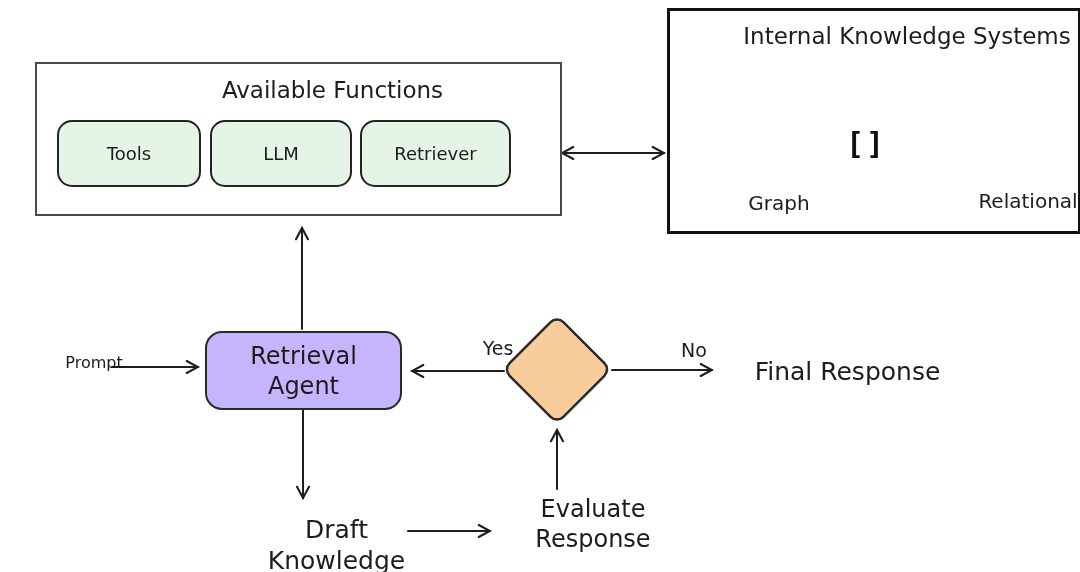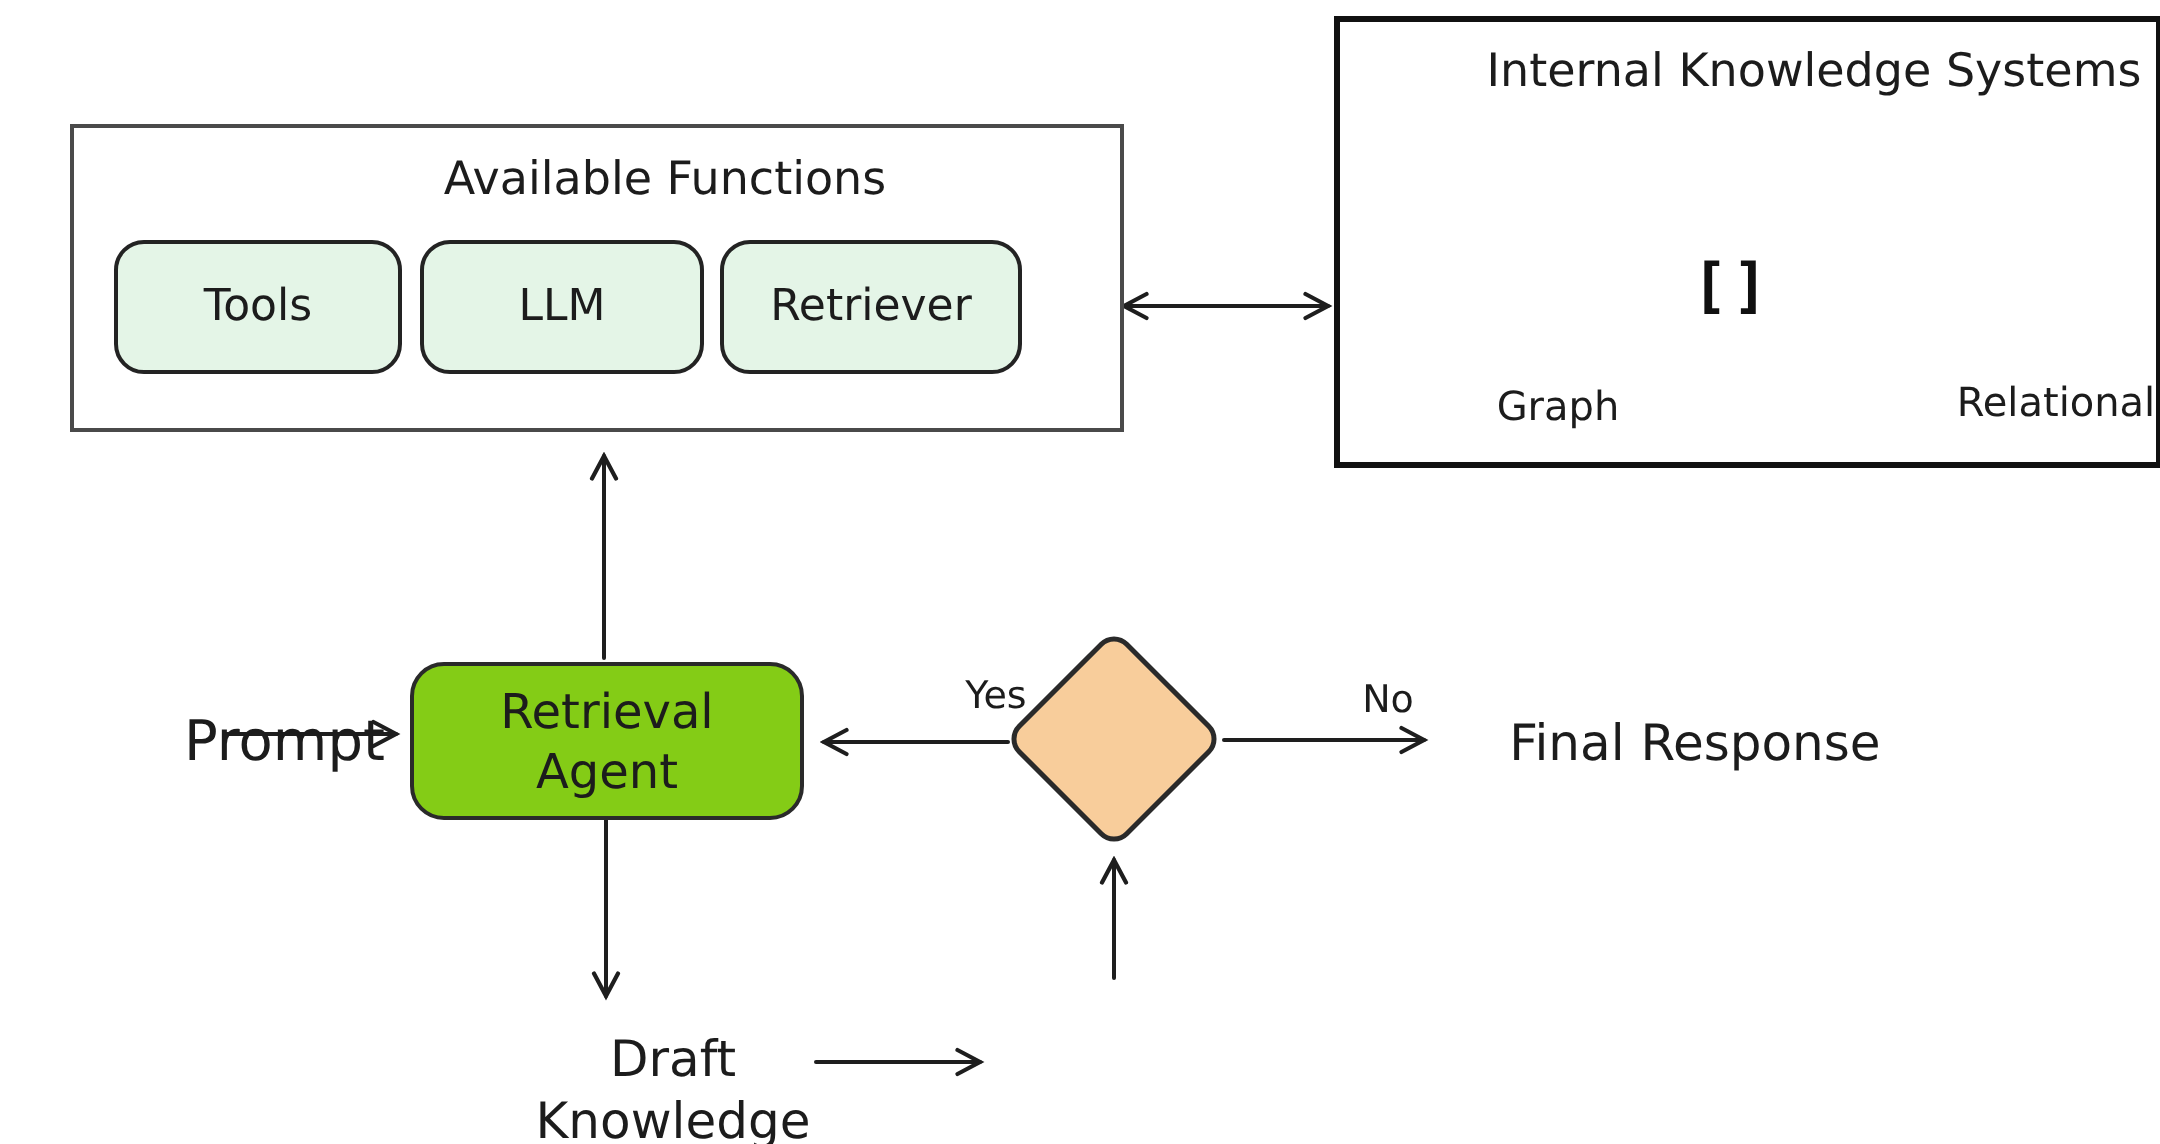--- a/index.html
+++ b/index.html
@@ -8,38 +8,38 @@
     font-family:"DejaVu Sans",sans-serif;color:#1c1c1c;
   }
   .layer{position:absolute;left:0;top:0;}
   .label{position:absolute;text-align:center;white-space:pre-line;line-height:1.25;color:#1c1c1c;padding-left:36px;}
   .outer-box{position:absolute;background:#ffffff;}
   .af-box{left:35px;top:62px;width:523px;height:150px;border:2px solid #4a4a4a;}
   .iks-box{left:667px;top:8px;width:408px;height:220px;border:3px solid #111111;}
   .fn-box{
     position:absolute;top:120px;height:63px;border:2px solid #232323;border-radius:15px;
     background:#e4f5e7;display:flex;align-items:center;justify-content:center;
-    font-size:22px;
+    font-size:18px;
   }
   .fn-tools{left:57px;width:140px;}
   .fn-llm{left:210px;width:138px;align-items:center;}
   .fn-retriever{left:360px;width:147px;}
   .agent-box{
     position:absolute;left:205px;top:331px;width:193px;height:75px;
-    border:2.5px solid #2a2a2a;border-radius:17px;background:#84cc16;
+    border:2.5px solid #2a2a2a;border-radius:17px;background:#c4b5fd;
     display:flex;align-items:center;justify-content:center;text-align:center;
     font-size:24px;line-height:1.25;white-space:pre-line;
   }
   .af-title{left:35px;top:76px;width:523px;font-size:23px;}
   .iks-title{left:667px;top:22px;width:408px;font-size:23px;}
   .db-label{font-size:20px;}
   .graph-label{left:688px;top:191px;width:110px;}
   .vector-label{left:812px;top:194px;width:104px;}
   .relational-label{left:930px;top:189px;width:124px;}
-  .prompt-label{left:8px;top:353px;width:100px;font-size:28px;margin-left:48px;}
+  .prompt-label{left:8px;top:353px;width:100px;font-size:16px;}
   .draft-label{left:198px;top:514px;width:205px;font-size:25px;}
   .evaluate-label{left:492px;top:494px;width:130px;font-size:24px;}
   .decision-label{left:497px;top:261px;width:124px;font-size:20px;line-height:1.3;}
   .yes-label{left:436px;top:337px;width:52px;font-size:19px;}
   .no-label{left:634px;top:339px;width:48px;font-size:19px;}
   .final-label{left:714px;top:356px;width:195px;font-size:25px;}
   .bracket-icon{
     position:absolute;left:846px;top:126px;width:40px;text-align:center;
     font-size:30px;font-weight:bold;color:#101010;letter-spacing:2px;
     font-family:"DejaVu Sans Mono",monospace;
@@ -113,17 +113,19 @@
   <div class="bracket-icon">[]</div>
   <div class="label db-label graph-label">Graph</div>
   <div class="label db-label relational-label">Relational</div>
 
   <div class="label prompt-label">Prompt</div>
   <div class="agent-box">
     <span style="white-space:pre-line;">Retrieval
 Agent</span>
   </div>
   <div class="label draft-label">Draft Knowledge</div>
+  <div class="label evaluate-label">Evaluate
+Response</div>
   <div class="label yes-label">Yes</div>
   <div class="label no-label">No</div>
   <div class="label final-label">Final Response</div>
 
 </div>
 
 </body></html>

